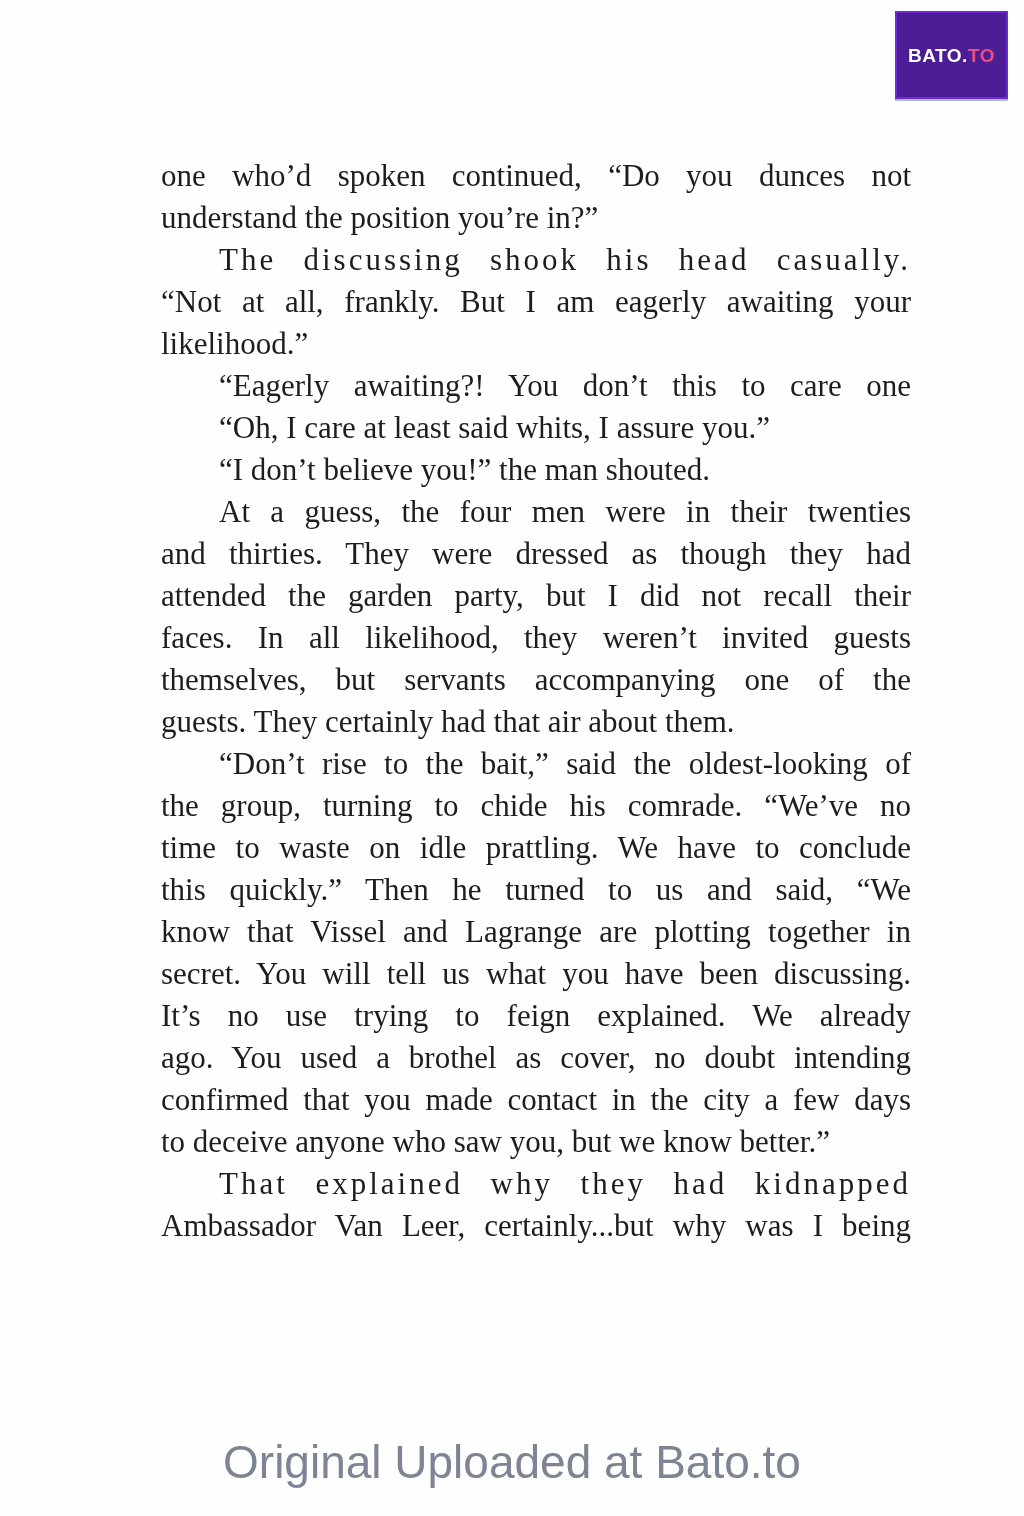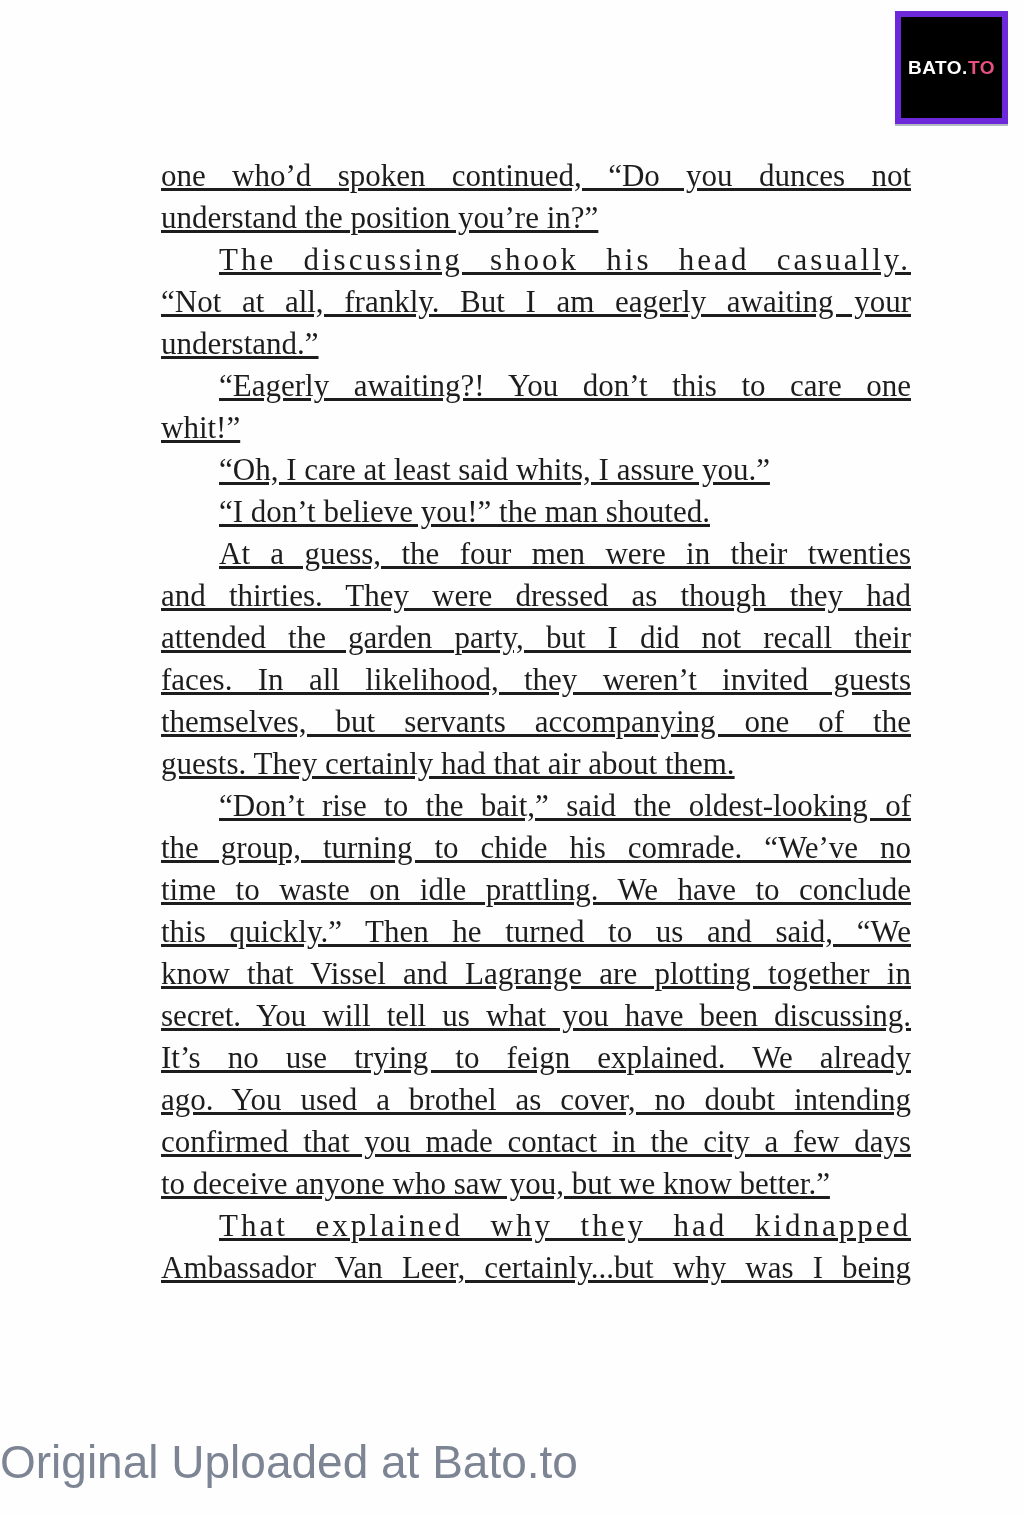--- a/index.html
+++ b/index.html
@@ -11,23 +11,23 @@
     overflow: hidden;
   }
   .page {
     position: absolute; inset: 0;
     background: #fefefe;
   }
   
   .logo-box {
     position: absolute;
     left: 895px; top: 11px;
-    width: 113px; height: 113px;
-    background: #000000;
-    border: 6px solid #6d28d9;
+    width: 113px; height: 88px;
+    background: #4c1d95;
+    border: 2px solid #6d28d9;
     box-sizing: border-box;
     display: flex; align-items: center; justify-content: center;
     box-shadow: 0 2px 0 rgba(90,105,115,0.45);
   }
   .logo-text {
     font-family: "Liberation Sans", sans-serif;
     font-weight: bold;
     font-size: 19px;
     letter-spacing: 0.5px;
     line-height: 1;
@@ -35,64 +35,63 @@
   }
   .logo-primary { color: #ffffff; }
   .logo-accent  { color: #e8517f; }
 
   
   .text-block {
     position: absolute;
     left: 161px; top: 155px;
     width: 750px;
     color: #1d1d1d;
-    text-decoration: underline;
   }
   .ln {
     font-size: 31px;
     line-height: 42px;
     height: 42px;
     text-align: left;
     white-space: normal;
   }
   .ln.j {
     text-align: justify;
     text-align-last: justify;
   }
   .ln.i { padding-left: 58px; }
   .ln.t { letter-spacing: 3px; }
 
   
   .watermark {
     position: absolute;
     left: 0; top: 1437px;
     width: 1024px;
+    text-align: center;
     font-family: "Liberation Sans", sans-serif;
     font-size: 46px;
     color: #7d8493;
     line-height: 1.1;
   }
 </style>
 </head>
 <body>
 
 <div class="page">
 
   <div class="logo-box">
     <span class="logo-text"><span class="logo-primary">BATO.</span><span class="logo-accent">TO</span></span>
   </div>
 
   <div class="text-block">
     <div class="ln j">one who’d spoken continued, “Do you dunces not</div>
     <div class="ln">understand the position you’re in?”</div>
     <div class="ln i j t">The discussing shook his head casually.</div>
     <div class="ln j">“Not at all, frankly. But I am eagerly awaiting your</div>
-    <div class="ln">understand.”</div>
+    <div class="ln">likelihood.”</div>
     <div class="ln i j">“Eagerly awaiting?! You don’t this to care one</div>
-    <div class="ln">whit!”</div>
     <div class="ln i">“Oh, I care at least said whits, I assure you.”</div>
     <div class="ln i">“I don’t believe you!” the man shouted.</div>
     <div class="ln i j">At a guess, the four men were in their twenties</div>
     <div class="ln j">and thirties. They were dressed as though they had</div>
     <div class="ln j">attended the garden party, but I did not recall their</div>
     <div class="ln j">faces. In all likelihood, they weren’t invited guests</div>
     <div class="ln j">themselves, but servants accompanying one of the</div>
     <div class="ln">guests. They certainly had that air about them.</div>
     <div class="ln i j">“Don’t rise to the bait,” said the oldest-looking of</div>
     <div class="ln j">the group, turning to chide his comrade. “We’ve no</div>

